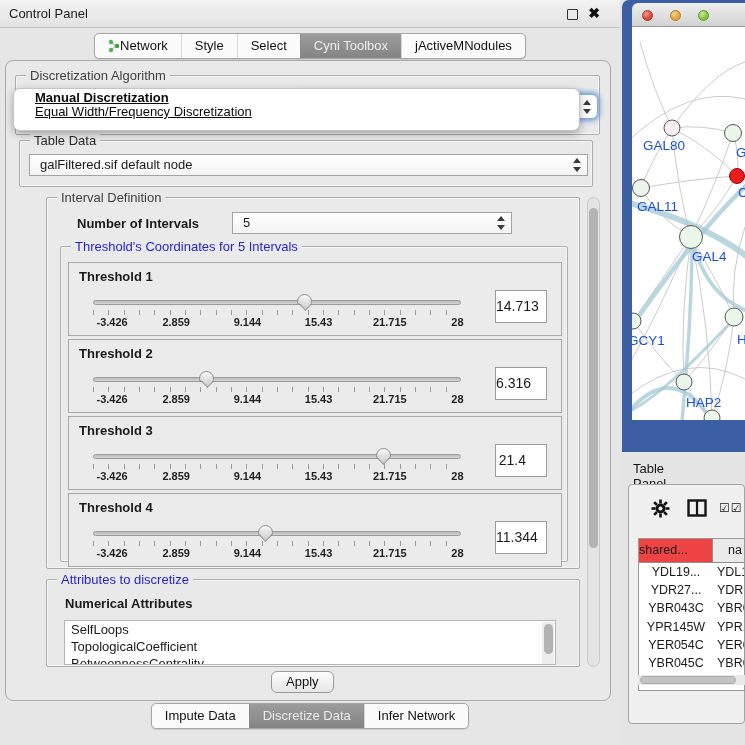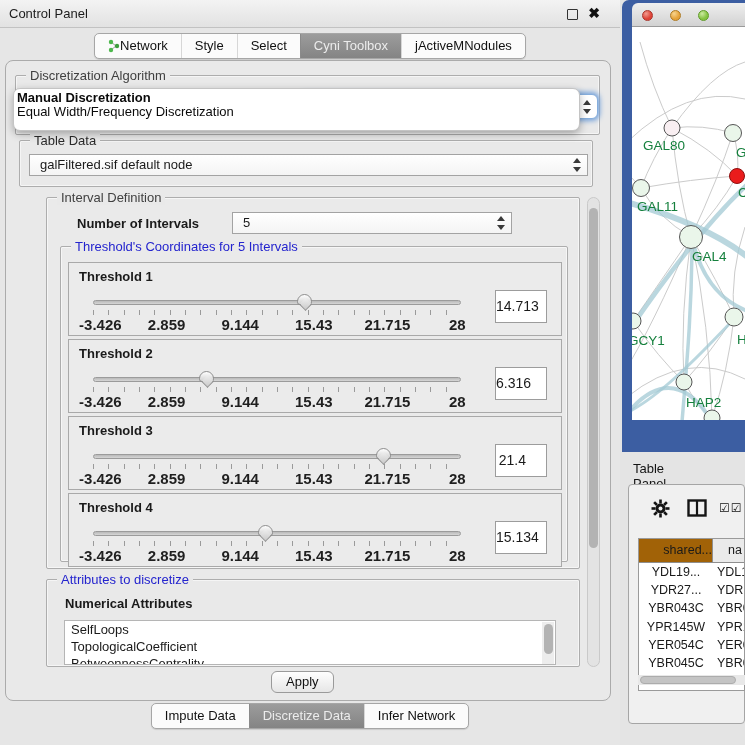--- a/index.html
+++ b/index.html
@@ -42,38 +42,38 @@
   .stepper::before { top:0; border-bottom:5px solid #3A3A3A; }
   .stepper::after  { bottom:0; border-top:5px solid #3A3A3A; }
 
   
   #hidden-combo { left:300px; top:94px; width:298px; height:25px; background:#fff;
       border:1px solid #86AEDC; border-radius:6px; box-shadow:0 0 5px 2px #77A3DA; z-index:4; }
   #algo-popup { left:13px; top:88px; width:567px; height:43px; background:#FFFFFF;
       border:1px solid #C4C4C4; border-radius:7px; box-shadow:0 3px 8px rgba(0,0,0,.30);
       z-index:6; padding-top:2px; }
   #algo-placeholder { text-align:center; color:#ABABAB; font-size:12.5px; line-height:13px; }
-  .algo-option { font-size:13px; line-height:14px; padding-left:3px; color:#0A0A0A; }
+  .algo-option { font-size:13px; line-height:14px; padding-left:21px; color:#0A0A0A;text-decoration:underline; }
   .algo-option.first { font-weight:bold; }
 
   
   .th-row { position:relative; height:74px; border:1px solid #A9A9A9; background:#EBEBEB; margin-bottom:3px; }
   .th-label { position:absolute; left:10px; top:6px; font-weight:bold; font-size:13px; }
   .slider-wrap { position:absolute; left:24px; right:100px; top:37px; height:30px; }
   .track { position:absolute; left:0; right:0; top:0; height:5px; border-radius:3px;
       background:linear-gradient(#B9B9B9,#D6D6D6); border:1px solid #9B9B9B; }
   .thumb { position:absolute; top:-6px; width:15px; height:11px; margin-left:-8px;
       background:linear-gradient(#FEFEFE,#D2D2D2); border:1px solid #8E8E8E;
       border-radius:8px 8px 3px 3px; z-index:2; }
   .thumb::after { content:""; position:absolute; left:2.5px; bottom:-4.5px; width:8px; height:8px;
       background:linear-gradient(135deg,#EFEFEF,#CACACA); border-right:1px solid #8E8E8E;
       border-bottom:1px solid #8E8E8E; transform:rotate(45deg); }
   .ticks { position:absolute; left:0; right:0; top:10px; height:5px;
       background:repeating-linear-gradient(90deg,#9A9A9A 0 1px,transparent 1px calc(100%/24)); }
-  .tick-labels { position:absolute; left:0; right:0; top:16px; height:12px; font-size:15px; font-weight:600; color:#1F1F1F; }
+  .tick-labels { position:absolute; left:12px; right:0; top:16px; height:12px; font-size:11px; font-weight:600; color:#1F1F1F; }
   .tick-labels span { position:absolute; transform:translateX(-50%); white-space:nowrap; }
   .value-box { position:absolute; right:14px; top:27px; width:52px; height:33px; background:#FFFFFF;
       border:1px solid #9C9C9C; font-size:14px; text-align:right; line-height:31px; padding-right:20px; }
 
   
   .vscroll { position:absolute; width:13px; background:#E3E3E3; border:1px solid #C9C9C9; border-radius:7px; }
   .vthumb { position:absolute; left:1px; width:9px; background:#B3B3B3; border-radius:5px; }
 
   #attr-list { position:absolute; left:17px; top:40px; width:492px; height:45px; background:#FFFFFF;
       border:1px solid #B5B5B5; overflow:hidden; font-size:13px; }
@@ -88,34 +88,34 @@
   #net-window { position:absolute; left:622px; top:0; width:123px; height:452px; background:#3C5EA2;
       border-top-left-radius:7px; overflow:hidden; }
   #net-titlebar { position:absolute; left:10px; top:3px; right:0; height:24px;
       background:linear-gradient(#EFEFEF,#D2D2D2); border-bottom:1px solid #9A9A9A;
       border-top-left-radius:6px; }
   .traffic { position:absolute; top:6.5px; width:11px; height:11px; border-radius:50%; }
   #tl-red    { left:10px;  background:radial-gradient(circle at 35% 30%, #F09C90, #DE4337 60%); border:1px solid #A8352C; }
   #tl-yellow { left:38px;  background:radial-gradient(circle at 35% 30%, #F7D48E, #E5A23A 60%); border:1px solid #AE7A22; }
   #tl-green  { left:66px;  background:radial-gradient(circle at 35% 30%, #CBE9A0, #84C340 60%); border:1px solid #5E9A28; }
   #net-canvas { position:absolute; left:10px; top:27px; width:113px; height:393px; background:#FFFFFF; overflow:hidden; }
-  .node-label { position:absolute; font-size:13.5px; color:#15803d; white-space:nowrap; }
+  .node-label { position:absolute; font-size:13.5px; color:#1d4ed8; white-space:nowrap; }
 
   
   #tp-title { position:absolute; left:633px; top:461px; font-size:13px; color:#141414; }
   #table-panel { position:absolute; left:628px; top:484px; width:117px; height:240px;
       background:#F0F0F0; border:1px solid #A5A5A5; border-radius:4px; }
   #tp-toolbar { position:absolute; left:0; top:0; right:0; height:48px; }
   .tp-icon { position:absolute; top:14px; }
   #tp-checks { position:absolute; left:90px; top:16px; font-size:12px; letter-spacing:1px; color:#111; }
   #tp-table { position:absolute; left:9px; top:53px; right:-1px; bottom:32px; background:#FFFFFF;
       border:1px solid #9A9A9A; overflow:hidden; font-size:12.5px; }
   #tp-header { display:flex; height:24px; border-bottom:1px solid #8E8E8E; }
   .tp-hcell { line-height:23px; overflow:hidden; white-space:nowrap; }
-  .tp-hcell.c1 { width:74px; background:#a16207; border-right:1px solid #8E8E8E; text-align:right; }
+  .tp-hcell.c1 { width:74px; background:#ef4444; border-right:1px solid #8E8E8E; text-align:left; }
   .tp-hcell.c2 { flex:1; background:#EAEAEA; text-align:right; padding-right:2px; }
   .tp-row { display:flex; height:18.2px; line-height:18px; white-space:nowrap; }
   .tp-cell.c1 { width:74px; text-align:center; overflow:hidden; }
   .tp-cell.c2 { flex:1; overflow:hidden; padding-left:4px; }
   #tp-hscroll { position:absolute; left:9px; bottom:38px; width:107px; height:10px; background:#E8E8E8; }
   #tp-hthumb { position:absolute; left:2px; top:1px; width:96px; height:8px; background:#C4C4C4;
       border:1px solid #ACACAC; border-radius:4px; }
 </style>
 </head>
 <body>
@@ -247,21 +247,21 @@
                 <div class="ticks"></div>
                 <div class="tick-labels">
                   <span style="left:2%">-3.426</span>
                   <span style="left:20%">2.859</span>
                   <span style="left:40%">9.144</span>
                   <span style="left:80%">21.715</span>
                   <span style="left:60%">15.43</span>
                   <span style="left:99%">28</span>
                 </div>
               </div>
-              <div class="value-box">15.134</div>
+              <div class="value-box">11.344</div>
             </div>
 
           </div>
         </div>
       </div>
 
       <div class="groupbox" style="left:40px; top:518px; width:534px; height:88px;">
         <span class="group-title gt-blue">Attributes to discretize</span>
         <span class="abs" style="left:8px; top:16px; font-weight:bold;padding-left:10px;">Numerical Attributes</span>
         <div id="attr-list">

